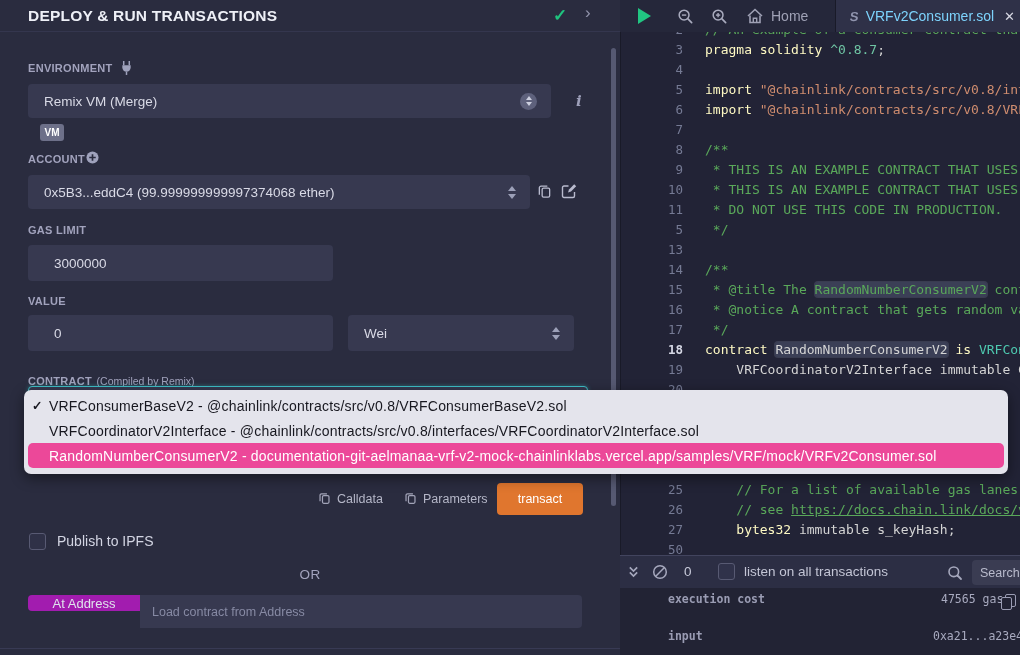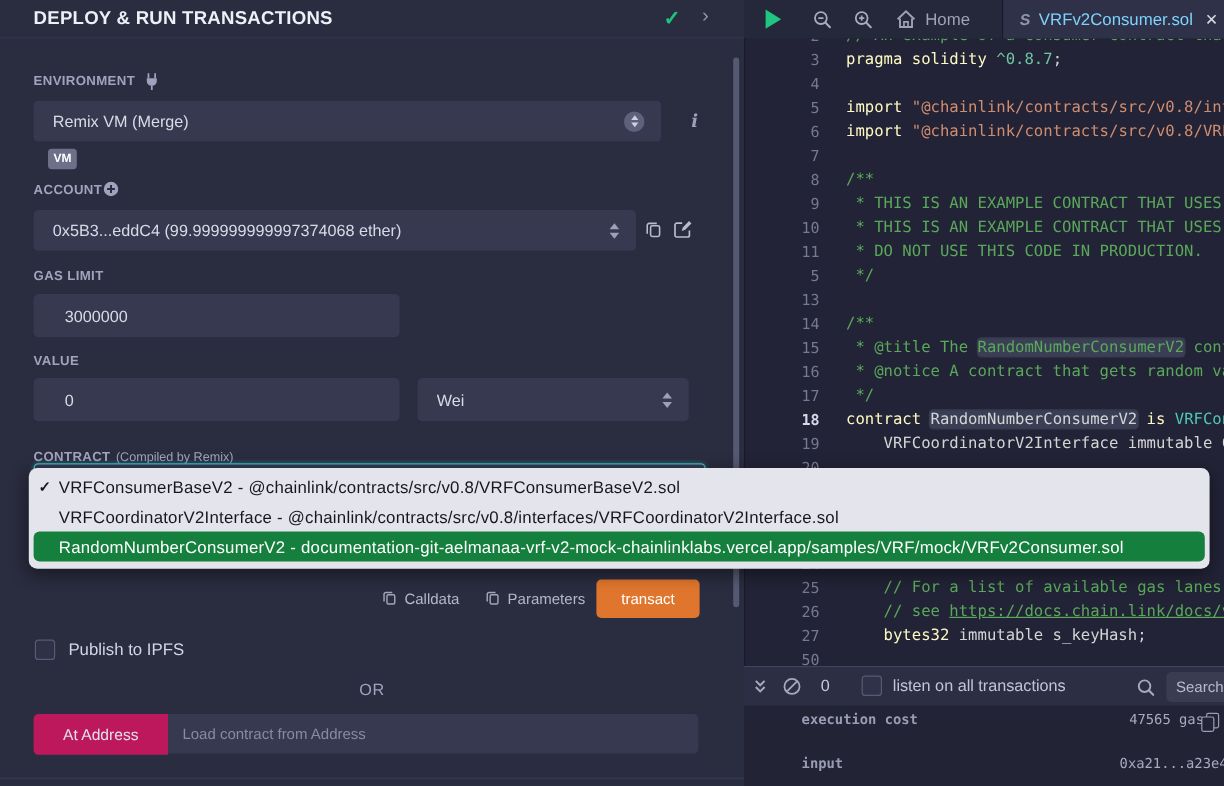--- a/index.html
+++ b/index.html
@@ -28,32 +28,32 @@
   .circle-caret .tri-dn{border-left-width:3px;border-right-width:3px;border-top:4px solid #cdd0e0;}
   .vm-badge{left:40px;top:124px;width:24px;height:17px;background:#6d7089;border-radius:3px;color:#fff;
             font-size:10px;font-weight:700;display:flex;align-items:center;justify-content:center;}
   .info-i{font-family:"DejaVu Serif",serif;font-style:italic;font-weight:700;font-size:15px;color:#9ea0ba;}
   .contract-sel{border:1px solid #3ec0c8;box-shadow:0 0 4px rgba(62,192,200,.45);}
   .gray-link{font-size:12.5px;color:#b5b7c8;}
   .transact-btn{left:497px;top:483px;width:86px;height:32px;background:#e0762e;border-radius:4px;border:none;
                 color:#fff;font-size:12.5px;font-weight:500;font-family:"Liberation Sans",sans-serif;cursor:pointer;}
   .checkbox{width:17px;height:17px;border:1px solid #585a73;border-radius:3px;background:#2f3147;box-sizing:border-box;}
   .or-label{left:0;top:567px;width:620px;text-align:center;font-size:13.5px;color:#a2a3bd;letter-spacing:.5px;}
-  .ataddr-btn{left:28px;top:595px;width:112px;height:34px;background:#be185d;border:none;border-radius:4px 0 0 4px;
+  .ataddr-btn{left:28px;top:595px;width:112px;height:16px;background:#a21caf;border:none;border-radius:4px 0 0 4px;
               color:#dfe3ec;font-size:13px;font-weight:500;font-family:"Liberation Sans",sans-serif;cursor:pointer;}
   .bottom-divider{left:0;top:648px;width:620px;height:1px;background:#383a54;}
   .panel-scroll{left:611px;top:48px;width:5px;height:458px;background:#565972;border-radius:2.5px;}
 
   
   #dropdown{left:24px;top:390px;width:984px;height:84px;background:#e4e4ec;border-radius:7px;z-index:40;
             box-shadow:0 4px 14px rgba(0,0,0,.45);padding-top:3px;box-sizing:border-box;}
   .dd-opt{display:flex;align-items:center;height:25px;padding-left:8px;font-size:14px;color:#17171f;
           letter-spacing:.2px;white-space:nowrap;overflow:hidden;}
   .dd-ck{width:13px;margin-right:4px;font-size:12.5px;font-weight:700;color:#17171f;}
-  .dd-hl{margin:0 4px;padding-left:4px;border-radius:5px;background:#15803d;color:#fff;}
+  .dd-hl{margin:0 4px;padding-left:4px;border-radius:5px;background:#ec4899;color:#fff;}
   .dd-hl .dd-ck{color:#fff;}
 
   
   #editor-bg{left:620px;top:0;width:400px;height:655px;background:#222336;border-left:1px solid #191a28;box-sizing:border-box;}
   #tab-bar{left:620px;top:0;width:400px;height:32px;background:#25273a;z-index:20;}
   .play-tri{left:18px;top:8px;width:0;height:0;border-top:8px solid transparent;border-bottom:8px solid transparent;border-left:13px solid #21c582;}
   .tab-div{top:0;width:1px;height:32px;background:#191a28;}
   #active-tab{left:216px;top:0;width:184px;height:32px;background:#2f3148;display:flex;align-items:center;}
   .sol-icon{font-size:13px;font-weight:700;color:#9094ae;transform:skewX(-8deg);display:inline-block;}
   .tab-label{font-size:14px;color:#7dd3fc;margin-left:7px;}

